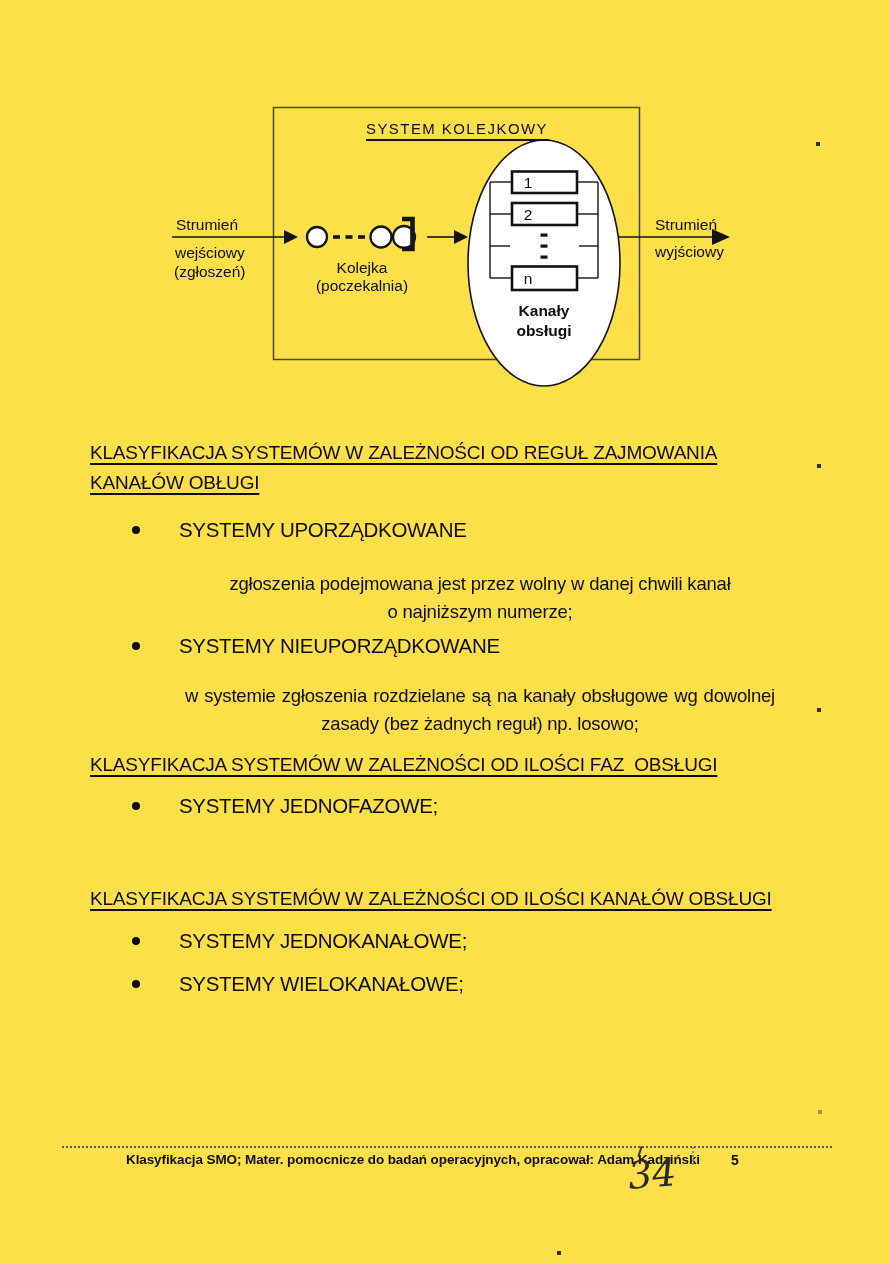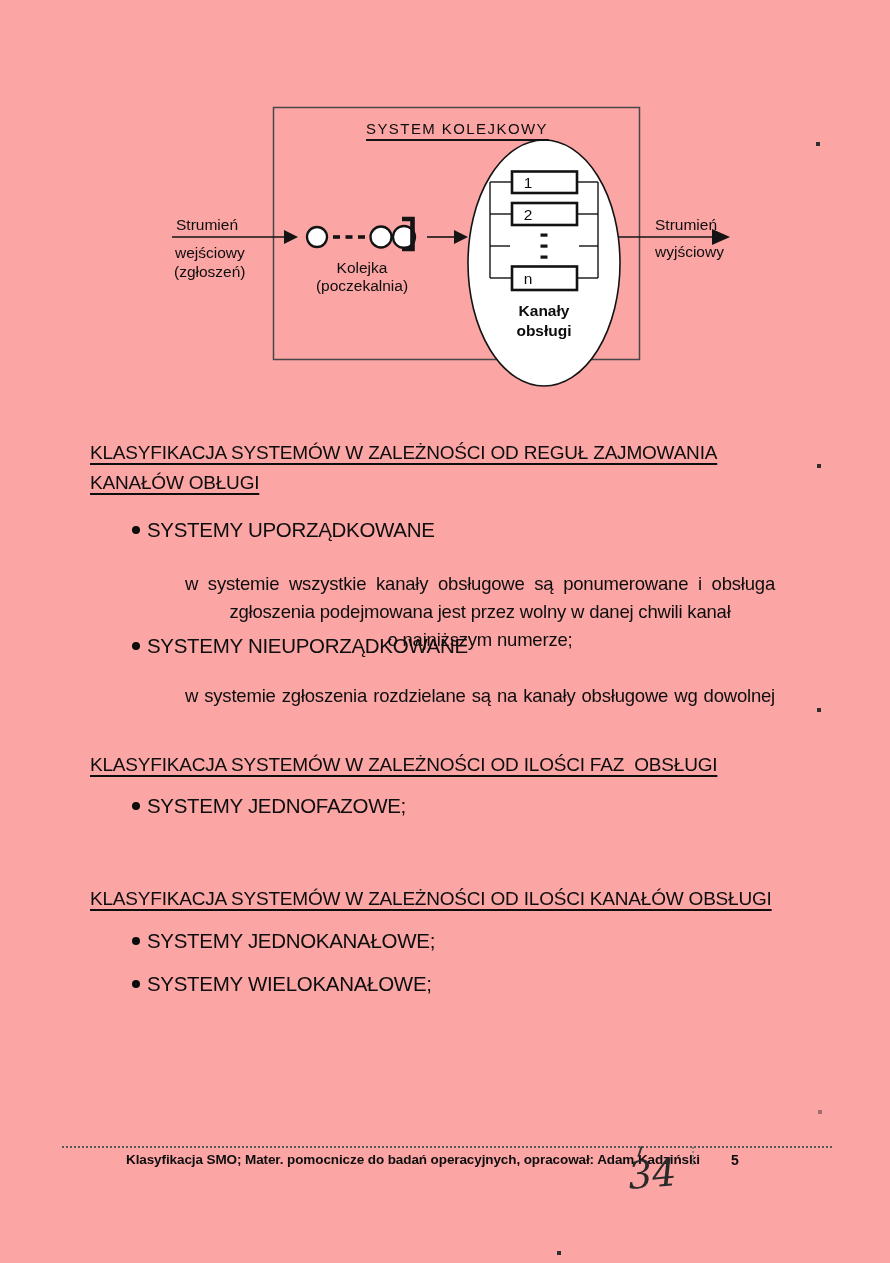--- a/index.html
+++ b/index.html
@@ -1,17 +1,17 @@
 <!DOCTYPE html>
 <html><head>
 <meta charset="utf-8">
 <style>
   html,body { margin:0; padding:0; background:#ffffff; }
   .page {
-    position:relative; width:890px; height:1263px; background:#fca5a5;
+    position:relative; width:890px; height:1263px; background:#fde047;
     font-family:"Liberation Sans", sans-serif; color:#0d0d0d; overflow:hidden;
   }
 
   
   .diagram { position:absolute; left:100px; top:100px; width:700px; height:300px; }
   .diagram text { font-family:"Liberation Sans", sans-serif; font-size:15.5px; fill:#0d0d0d; }
   .dtitle { font-size:20.5px; letter-spacing:1.5px; }
   .num { font-size:16px; }
   .boldtxt { font-weight:bold; }
   .sysbox { fill:none; stroke:#474747; stroke-width:1.5; }
@@ -22,21 +22,21 @@
   .qcirc { fill:#ffffff; stroke:#141414; stroke-width:2.3; }
   .dash  { fill:#141414; stroke:none; }
   .bracket { fill:none; stroke:#141414; stroke-width:4.6; }
   .oval  { fill:#ffffff; stroke:#141414; stroke-width:1.6; }
   .chan  { fill:#ffffff; stroke:#121212; stroke-width:2.6; }
 
   
   .sec-heading { position:absolute; left:90px; font-weight:normal; font-size:19px; letter-spacing:-0.2px; }
   .hline { white-space:pre; line-height:30px; text-decoration:underline; text-decoration-thickness:2px; text-underline-offset:4px; }
 
-  .bullet { position:absolute; left:132px; display:flex; align-items:center; font-size:20.5px; letter-spacing:-0.3px; line-height:24px; }
+  .bullet { position:absolute; left:132px; display:flex; align-items:center; font-size:20.5px; letter-spacing:-0.3px; line-height:24px;gap:32px; }
   .dot { width:8px; height:8px; border-radius:50%; background:#0b0b0b; margin-right:7px; flex:none; }
 
   .para { position:absolute; left:185px; width:590px; font-size:18.5px; line-height:28px; letter-spacing:-0.2px; }
   .para .line { display:block;text-align:center; }
   .para .line.j { text-align:justify; text-align-last:justify; }
 
   
   .footer-rule { position:absolute; left:62px; top:1146px; width:770px; border-top:2px dotted #5a5a5a; }
   .footer-text { position:absolute; left:78px; top:1152px; font-size:13.5px; font-weight:bold; letter-spacing:-0.1px;margin-left:48px; }
   .footer-sep  { position:absolute; left:692px; top:1147px; height:18px; border-left:2px dotted #8a8a8a; }
@@ -126,31 +126,31 @@
   <div class="sec-heading" style="top:438px">
     <div class="hline">KLASYFIKACJA SYSTEMÓW W ZALEŻNOŚCI OD REGUŁ ZAJMOWANIA</div>
     <div class="hline">KANAŁÓW OBŁUGI</div>
   </div>
 
   <div class="bullet" style="top:518px">
     <span class="dot"></span>
     <span>SYSTEMY UPORZĄDKOWANE</span>
   </div>
   <div class="para" style="top:570px">
-    <span class="line j">w systemie wszystkie kanały obsługowe są ponumerowane i obsługa</span>
     <span class="line">zgłoszenia podejmowana jest przez wolny w danej chwili kanał</span>
     <span class="line">o najniższym numerze;</span>
   </div>
 
   <div class="bullet" style="top:634px">
     <span class="dot"></span>
     <span>SYSTEMY NIEUPORZĄDKOWANE</span>
   </div>
   <div class="para" style="top:682px">
     <span class="line j">w systemie zgłoszenia rozdzielane są na kanały obsługowe wg dowolnej</span>
+    <span class="line">zasady (bez żadnych reguł) np. losowo;</span>
   </div>
 
   <div class="sec-heading" style="top:750px">
     <div class="hline">KLASYFIKACJA SYSTEMÓW W ZALEŻNOŚCI OD ILOŚCI FAZ  OBSŁUGI</div>
   </div>
   <div class="bullet" style="top:794px">
     <span class="dot"></span>
     <span>SYSTEMY JEDNOFAZOWE;</span>
   </div>
 

